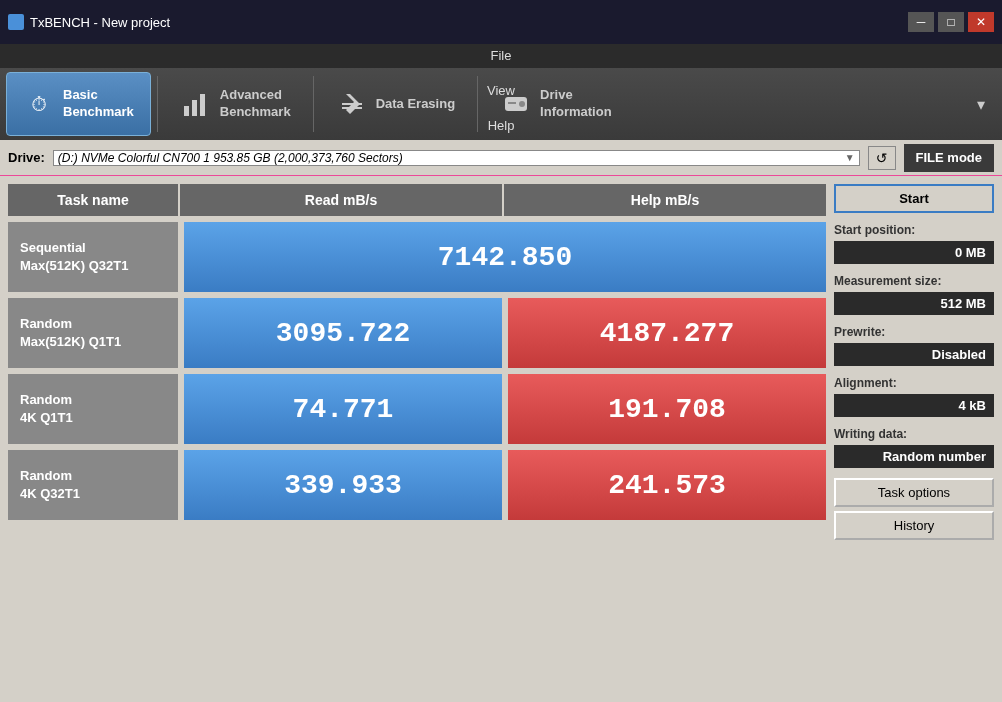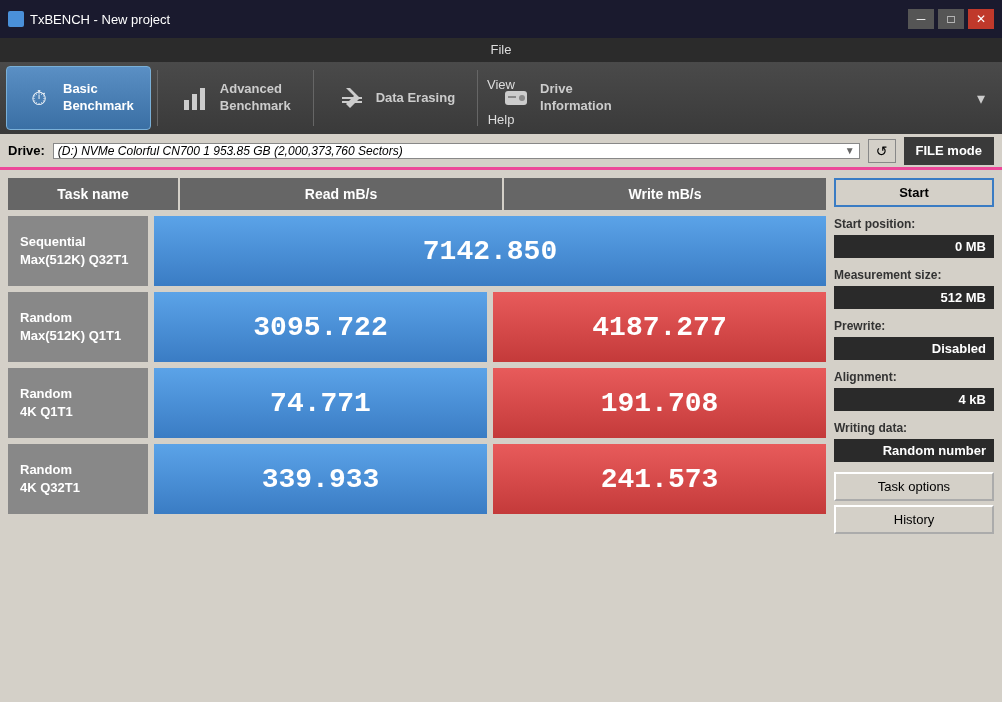--- a/index.html
+++ b/index.html
@@ -12,21 +12,21 @@
       font-size: 13px;
     }
 
     
     .title-bar {
       background: #1a1a2e;
       color: white;
       display: flex;
       align-items: center;
       justify-content: space-between;
-      padding: 16px 8px;
+      padding: 22px 8px;
       height: 38px;
     }
     .title-bar-left {
       display: flex;
       align-items: center;
       gap: 6px;
     }
     .title-bar-icon {
       width: 16px;
       height: 16px;
@@ -139,21 +139,21 @@
     }
 
     
     .drive-bar {
       background: #d4d0c8;
       display: flex;
       align-items: center;
       padding: 4px 8px;
       gap: 8px;
       height: 36px;
-      border-bottom: 3px solid #ec4899;
+      border-bottom: 1px solid #ec4899;
     }
     .drive-label {
       font-size: 13px;
       color: #000;
       font-weight: bold;
     }
     .drive-select {
       flex: 1;
       height: 16px;
       background: white;
@@ -201,21 +201,21 @@
     }
     .bench-row {
       display: flex;
       align-items: center;
       gap: 6px;
       margin-bottom: 6px;
     }
     .bench-row-label {
       background: #888;
       color: white;
-      width: 140px;
+      width: 170px;
       min-height: 70px;
       display: flex;
       align-items: center;
       justify-content: flex-start;
       padding: 8px 12px;
       font-size: 13px;
       font-weight: bold;
       line-height: 1.4;
       flex-shrink: 0;
     }
@@ -389,21 +389,21 @@
   <button class="file-mode-btn">FILE mode</button>
 </div>
 
 <div class="content">
 
   <div class="left-panel">
 
     <div class="bench-header-row">
       <div class="bench-header-task">Task name</div>
       <div class="bench-header-read">Read mB/s</div>
-      <div class="bench-header-write">Write mB/s</div>
+      <div class="bench-header-write">Help mB/s</div>
     </div>
 
     <div class="bench-row">
       <div class="bench-row-label">Sequential<br>Max(512K) Q32T1</div>
       <div class="bench-cell-read">7142.850</div>
     </div>
 
     <div class="bench-row">
       <div class="bench-row-label">Random<br>Max(512K) Q1T1</div>
       <div class="bench-cell-read">3095.722</div>

